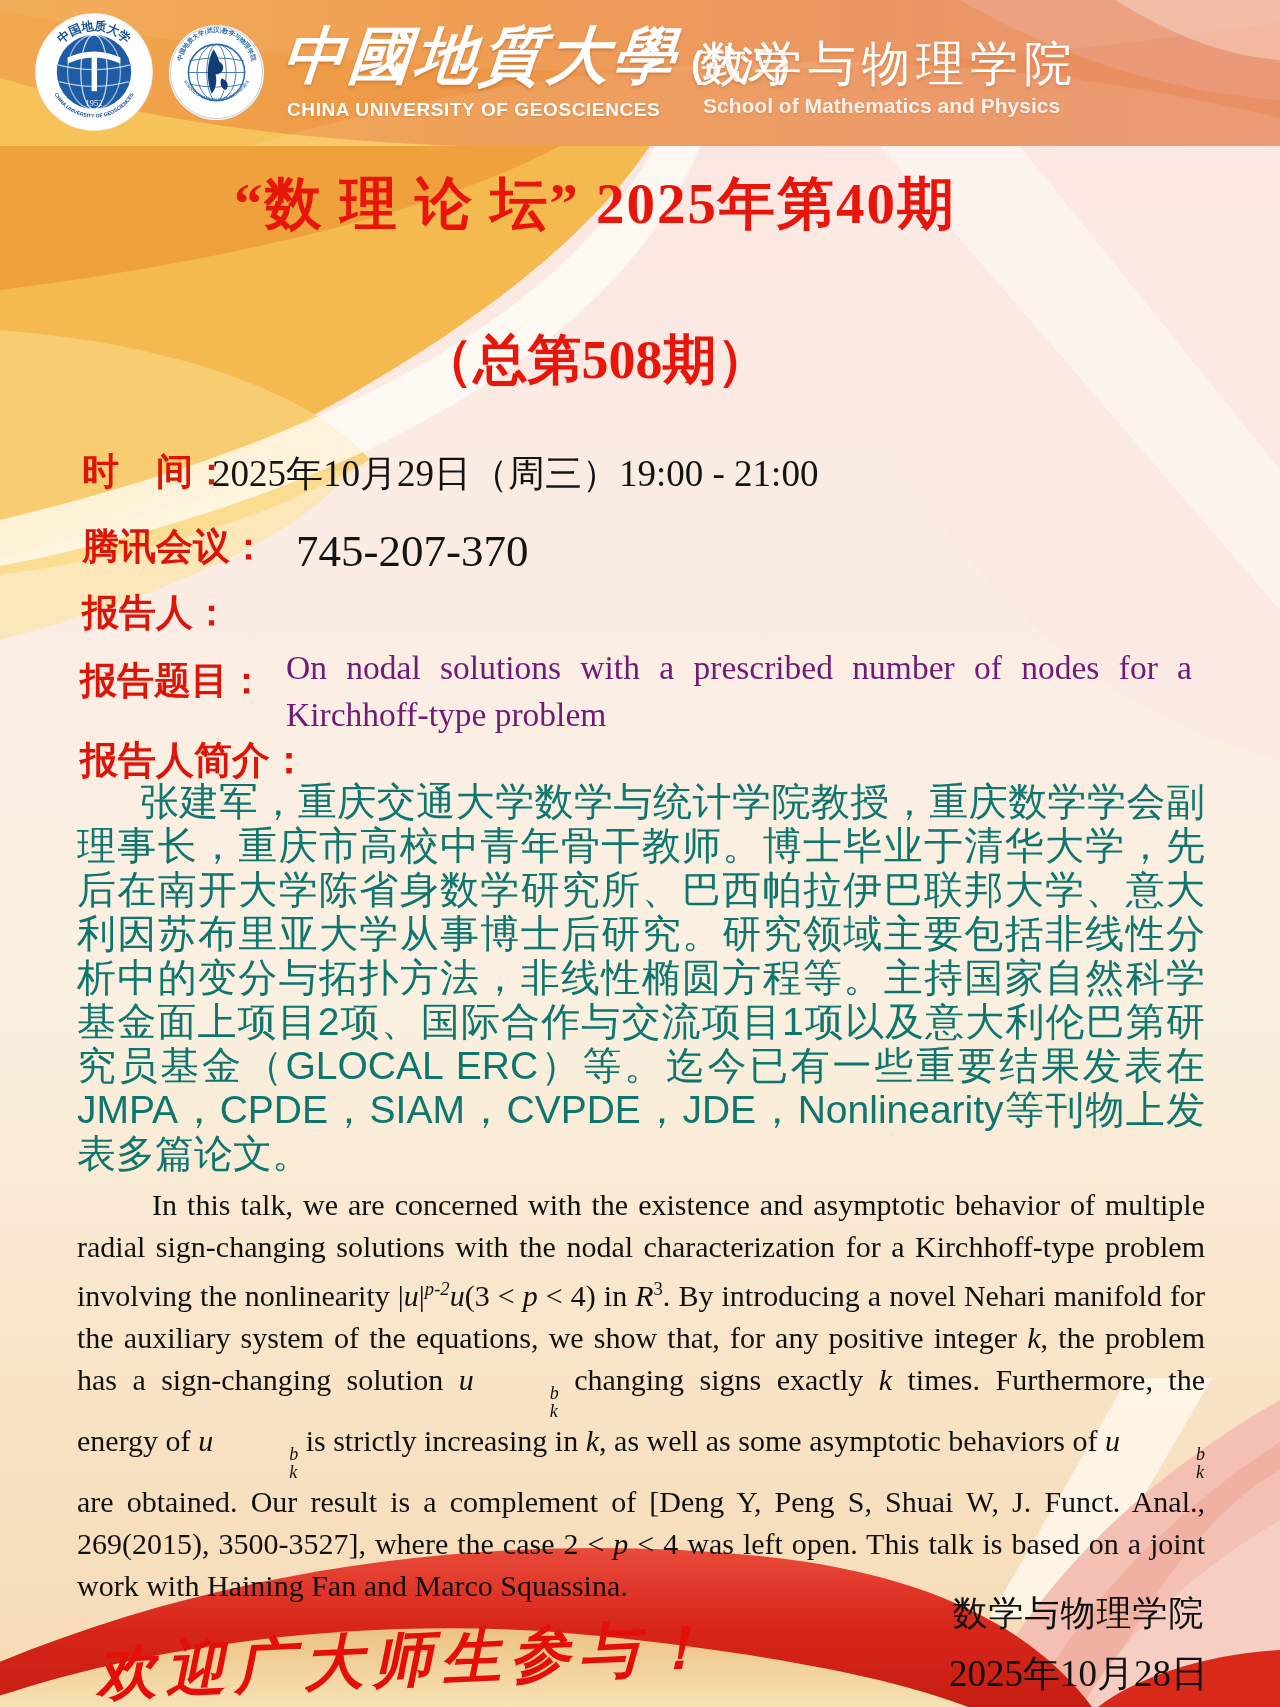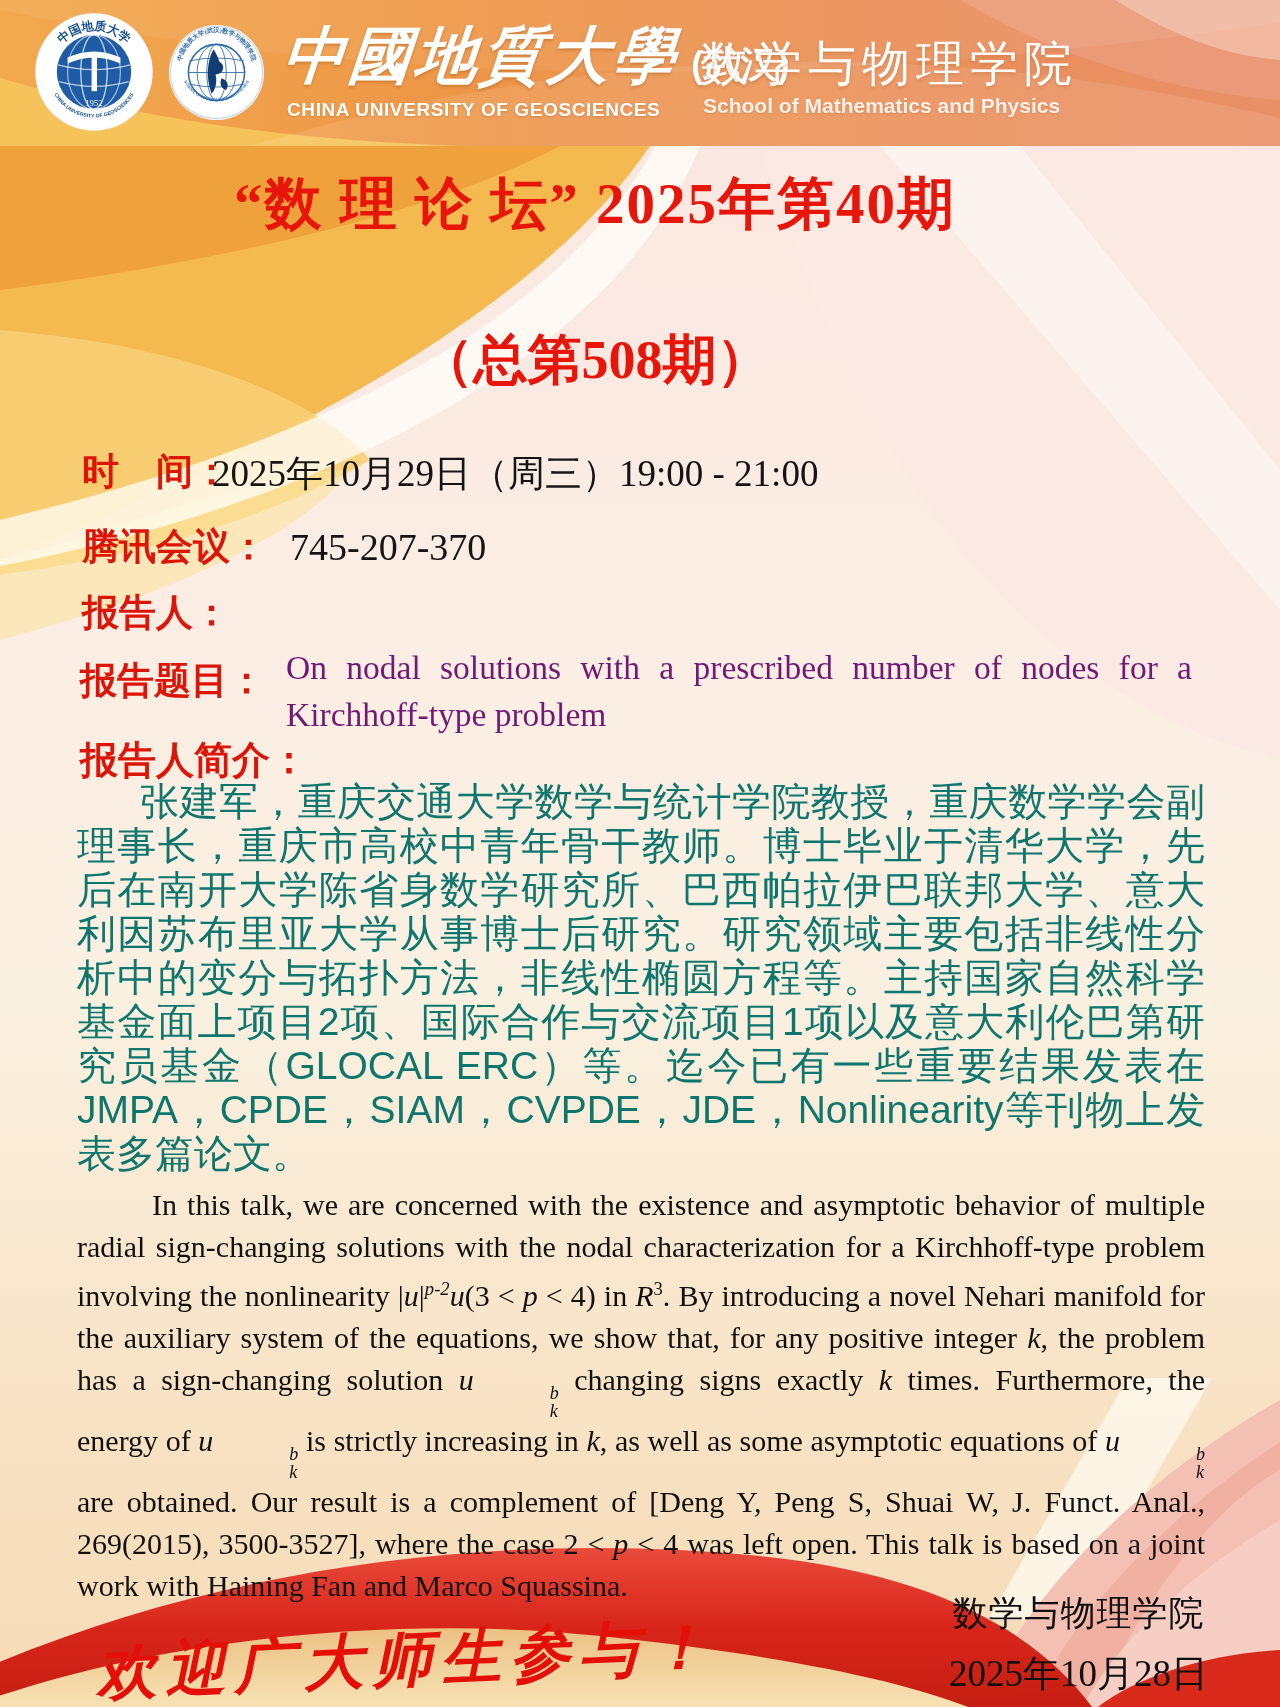--- a/index.html
+++ b/index.html
@@ -185,37 +185,37 @@
   <div class="school-cn layer">数学与物理学院</div>
   <div class="school-en layer">School of Mathematics and Physics</div>
 
   <div class="title-line title1 layer">“数 理 论 坛” 2025年第40期</div>
   <div class="title-line title2 layer">（总第508期）</div>
 
   <div class="lbl layer" style="left:82px;top:447px">时　间：</div>
   <div class="val-serif layer" style="left:212px;top:449px">2025年10月29日（周三）19:00 - 21:00</div>
 
   <div class="lbl layer" style="left:82px;top:522px">腾讯会议：</div>
-  <div class="val-serif layer" style="left:290px;top:525px;font-size:38px">745-207-370</div>
+  <div class="val-serif layer" style="left:296px;top:525px;font-size:45px">745-207-370</div>
 
   <div class="lbl layer" style="left:82px;top:588px">报告人：</div>
 
   <div class="lbl layer" style="left:80px;top:656px">报告题目：</div>
   <div class="talk-title layer">On nodal solutions with a prescribed number of nodes for a Kirchhoff-type problem</div>
 
   <div class="lbl layer" style="left:80px;top:735px;font-size:38px">报告人简介：</div>
   <div class="bio-text layer">张建军，重庆交通大学数学与统计学院教授，重庆数学学会副理事长，重庆市高校中青年骨干教师。博士毕业于清华大学，先后在南开大学陈省身数学研究所、巴西帕拉伊巴联邦大学、意大利因苏布里亚大学从事博士后研究。研究领域主要包括非线性分析中的变分与拓扑方法，非线性椭圆方程等。主持国家自然科学基金面上项目2项、国际合作与交流项目1项以及意大利伦巴第研究员基金（GLOCAL ERC）等。迄今已有一些重要结果发表在JMPA，CPDE，SIAM，CVPDE，JDE，Nonlinearity等刊物上发表多篇论文。</div>
 
   <div class="abs-text layer"><span>In this talk, we are concerned with the existence and asymptotic behavior of multiple radial sign-changing solutions with the nodal characterization for a Kirchhoff-type problem involving the nonlinearity |</span><span class="m-i">u</span><span>|</span><span class="m-isup">p-2</span><span class="m-i">u</span><span>(3 &lt; </span><span class="m-i">p</span><span> &lt; 4) in </span><span class="m-i">R</span><span class="m-sup">3</span><span>. By introducing a novel Nehari manifold for the auxiliary system of the equations, we show that, for any positive integer </span><span class="m-i">k</span><span>, the problem has a sign-changing solution </span><span class="m-i">u</span><span class="mstack">
         <span>b</span>
         <span>k</span>
       </span><span> changing signs exactly </span><span class="m-i">k</span><span> times. Furthermore, the energy of </span><span class="m-i">u</span><span class="mstack">
         <span>b</span>
         <span>k</span>
-      </span><span> is strictly increasing in </span><span class="m-i">k</span><span>, as well as some asymptotic equations of </span><span class="m-i">u</span><span class="mstack">
+      </span><span> is strictly increasing in </span><span class="m-i">k</span><span>, as well as some asymptotic behaviors of </span><span class="m-i">u</span><span class="mstack">
         <span>b</span>
         <span>k</span>
       </span><span> are obtained. Our result is a complement of [Deng Y, Peng S, Shuai W, J. Funct. Anal., 269(2015), 3500-3527], where the case 2 &lt; </span><span class="m-i">p</span><span> &lt; 4 was left open. This talk is based on a joint work with Haining Fan and Marco Squassina.</span></div>
 
   <div class="welcome layer">欢迎广大师生参与！</div>
   <div class="footer-right layer">
     <div class="footer-org">数学与物理学院</div>
     <div class="footer-date">2025年10月28日</div>
   </div>
 

